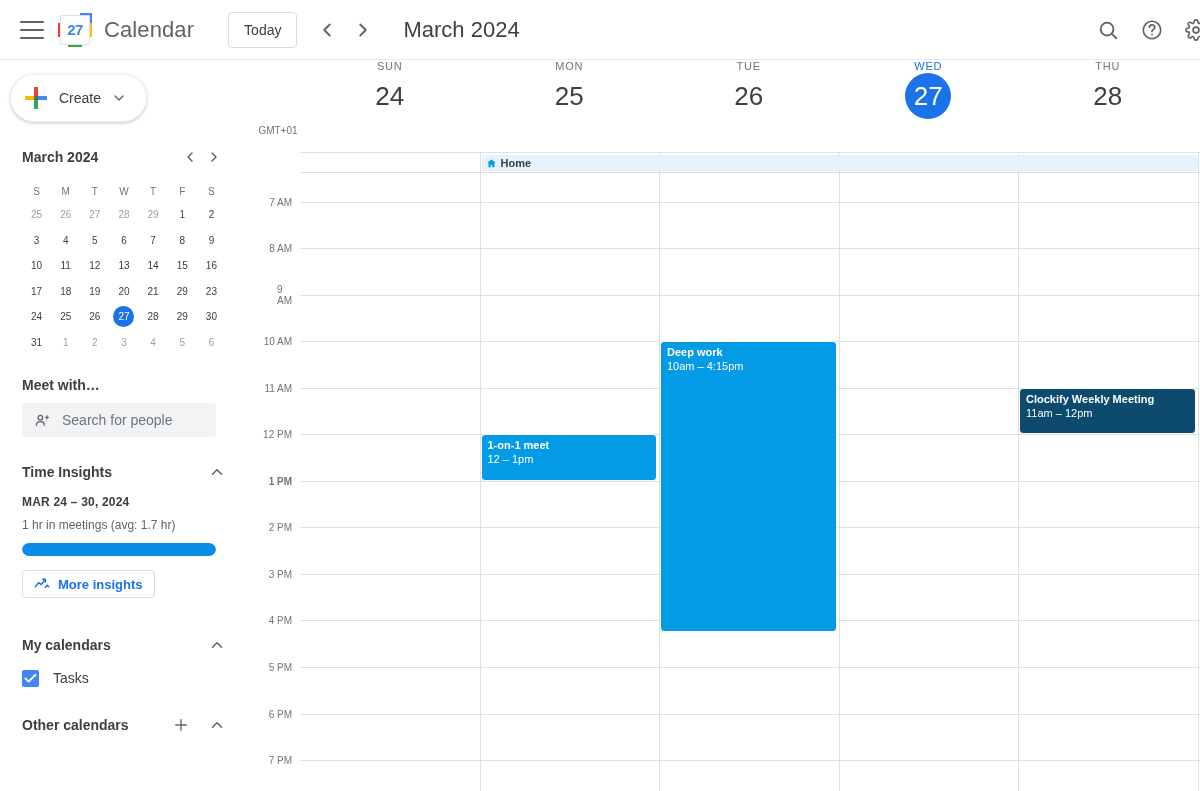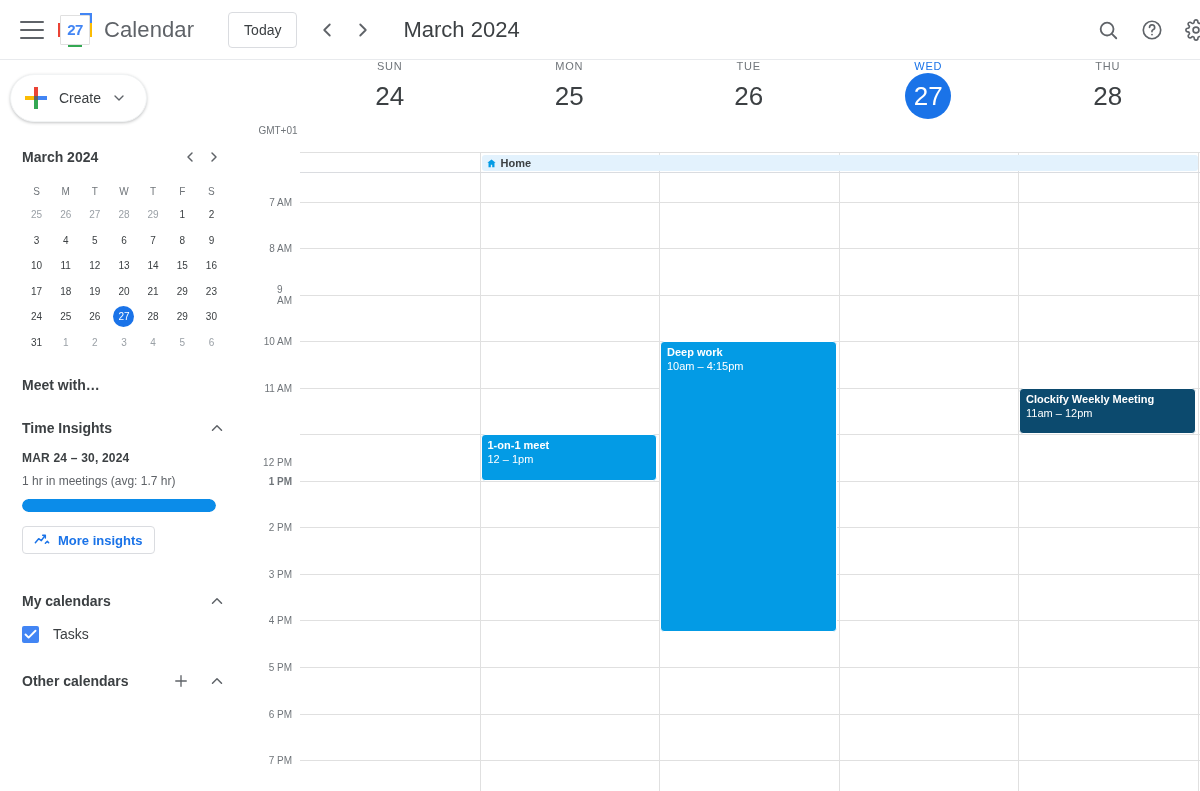--- a/index.html
+++ b/index.html
@@ -467,20 +467,30 @@
           </div>
           <div class="mini-day muted">
             <span>6</span>
           </div>
         </div>
     </div>
 
     
     <div class="section-title" style="margin-top:22px;">
       <span>Meet with…</span>
+    </div>
+    <div class="meet-search">
+      <span class="pi">
+        <svg viewBox="0 0 24 24" fill="none" stroke="currentColor" stroke-width="1.8" stroke-linecap="round" stroke-linejoin="round">
+            <circle cx="9" cy="8" r="3.2"></circle>
+            <path d="M3.4 18.6c0-3 2.5-5 5.6-5s5.6 2 5.6 5"></path>
+            <path d="M16.5 7.5h3.8M18.4 5.6v3.8"></path>
+          </svg>
+      </span>
+      <span class="ph">Search for people</span>
     </div>
 
     
     <div class="section-title" style="margin-top:26px;">
       <span>Time Insights</span>
       <span class="chev">
         <svg viewBox="0 0 24 24" fill="none" stroke="currentColor" stroke-width="2" stroke-linecap="round" stroke-linejoin="round">
             <polyline points="6 15 12 9 18 15"></polyline>
           </svg>
       </span>
@@ -591,21 +601,21 @@
         </div>
       </div>
 
     <div class="grid">
       <div class="gutter" id="gutter">
           <div class="hlabel" style="top: 28.5px;">7 AM</div>
           <div class="hlabel" style="top: 75.05px;">8 AM</div>
           <div class="hlabel" style="top: 121.6px; margin-left: 24px;">9 AM</div>
           <div class="hlabel" style="top: 168.15px;">10 AM</div>
           <div class="hlabel" style="top: 214.7px;">11 AM</div>
-          <div class="hlabel" style="top: 261.25px; margin-top: 28px;">12 PM</div>
+          <div class="hlabel" style="top: 261.25px;">12 PM</div>
           <div class="hlabel" style="top: 307.8px; font-weight: bold;">1 PM</div>
           <div class="hlabel" style="top: 354.35px;">2 PM</div>
           <div class="hlabel" style="top: 400.9px;">3 PM</div>
           <div class="hlabel" style="top: 447.45px;">4 PM</div>
           <div class="hlabel" style="top: 494px;">5 PM</div>
           <div class="hlabel" style="top: 540.55px;">6 PM</div>
           <div class="hlabel" style="top: 587.1px;">7 PM</div>
         </div>
       <div class="lanes" id="lanes">
           <div class="hline" style="top: 28.5px;"></div>

